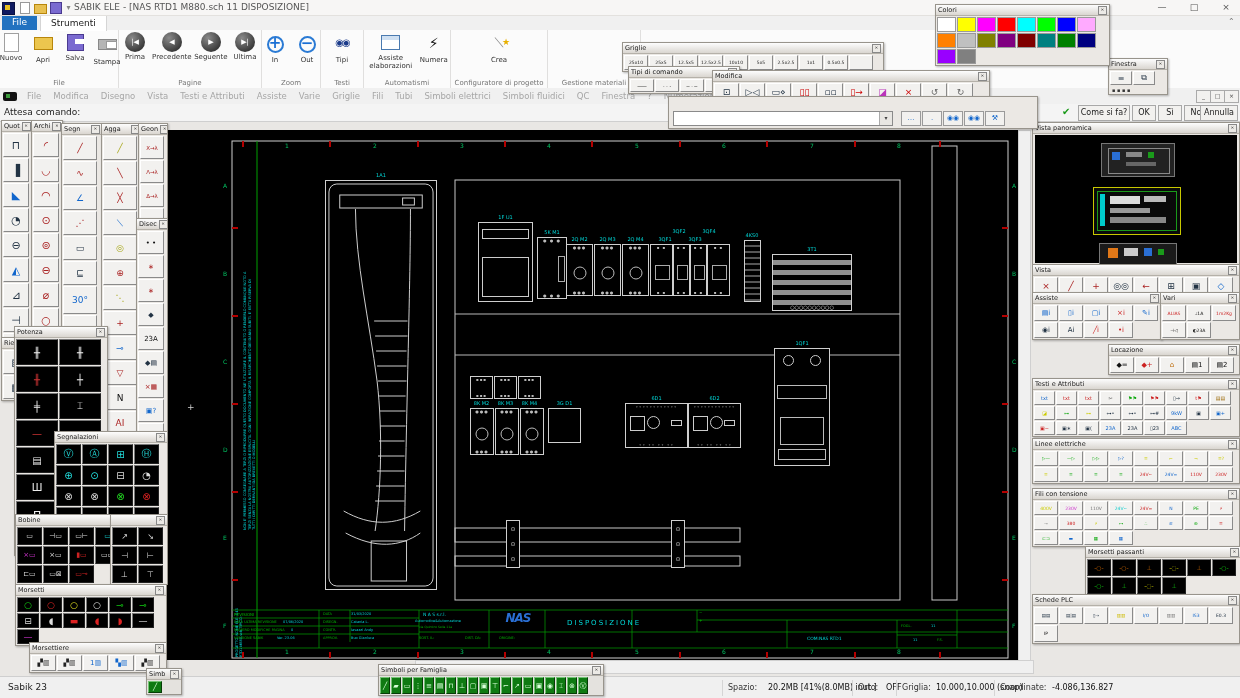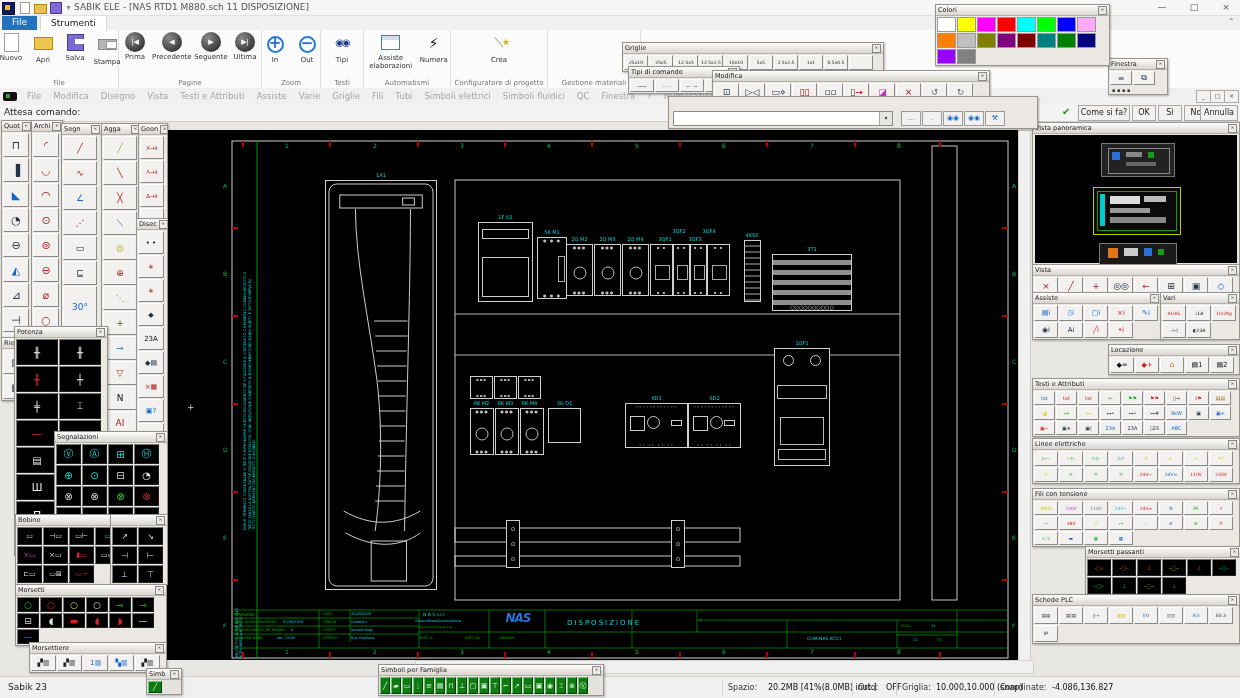--- a/index.html
+++ b/index.html
@@ -674,21 +674,21 @@
       <span>Segn</span>
       <span class="pal-x">✕</span>
     </div>
     <div class="pal-body">
       <div class="pbtn" style="width: 34px; height: 24px; font-size: 9px; color: rgb(170, 34, 34);">╱</div>
       <div class="pbtn" style="width: 34px; height: 24px; font-size: 9px; color: rgb(170, 34, 34);">∿</div>
       <div class="pbtn" style="width: 34px; height: 24px; font-size: 9px; color: rgb(17, 102, 204);">∠</div>
       <div class="pbtn" style="width: 34px; height: 24px; font-size: 9px; color: rgb(170, 34, 34);">⋰</div>
       <div class="pbtn" style="width: 34px; height: 24px; font-size: 9px; color: rgb(34, 51, 68);">▭</div>
       <div class="pbtn" style="width: 34px; height: 24px; font-size: 9px; color: rgb(34, 51, 68);">⊑</div>
-      <div class="pbtn" style="width: 34px; height: 41px; font-size: 9px; color: rgb(17, 102, 204);">30°</div>
+      <div class="pbtn" style="width: 34px; height: 28px; font-size: 9px; color: rgb(17, 102, 204);">30°</div>
       <div class="pbtn" style="width: 34px; height: 24px; font-size: 9px; color: rgb(170, 34, 34);">◞</div>
       <div class="pbtn" style="width: 34px; height: 24px; font-size: 9px; color: rgb(170, 34, 34);">∡</div>
       <div class="pbtn" style="width: 34px; height: 24px; font-size: 9px; color: rgb(170, 34, 34);">⌒</div>
       <div class="pbtn" style="width: 34px; height: 24px; font-size: 9px; color: rgb(170, 34, 34);">⊸</div>
       <div class="pbtn" style="width: 34px; height: 24px; font-size: 9px; color: rgb(17, 17, 17);">AI</div>
       <div class="pbtn" style="width: 34px; height: 24px; font-size: 9px; color: rgb(17, 102, 204);">▤</div>
       <div class="pbtn" style="width: 34px; height: 24px; font-size: 9px; color: rgb(34, 51, 68);">≣</div>
       <div class="pbtn" style="width: 34px; height: 24px; font-size: 9px; color: rgb(17, 102, 204);">▦</div>
     </div>
   </div>

